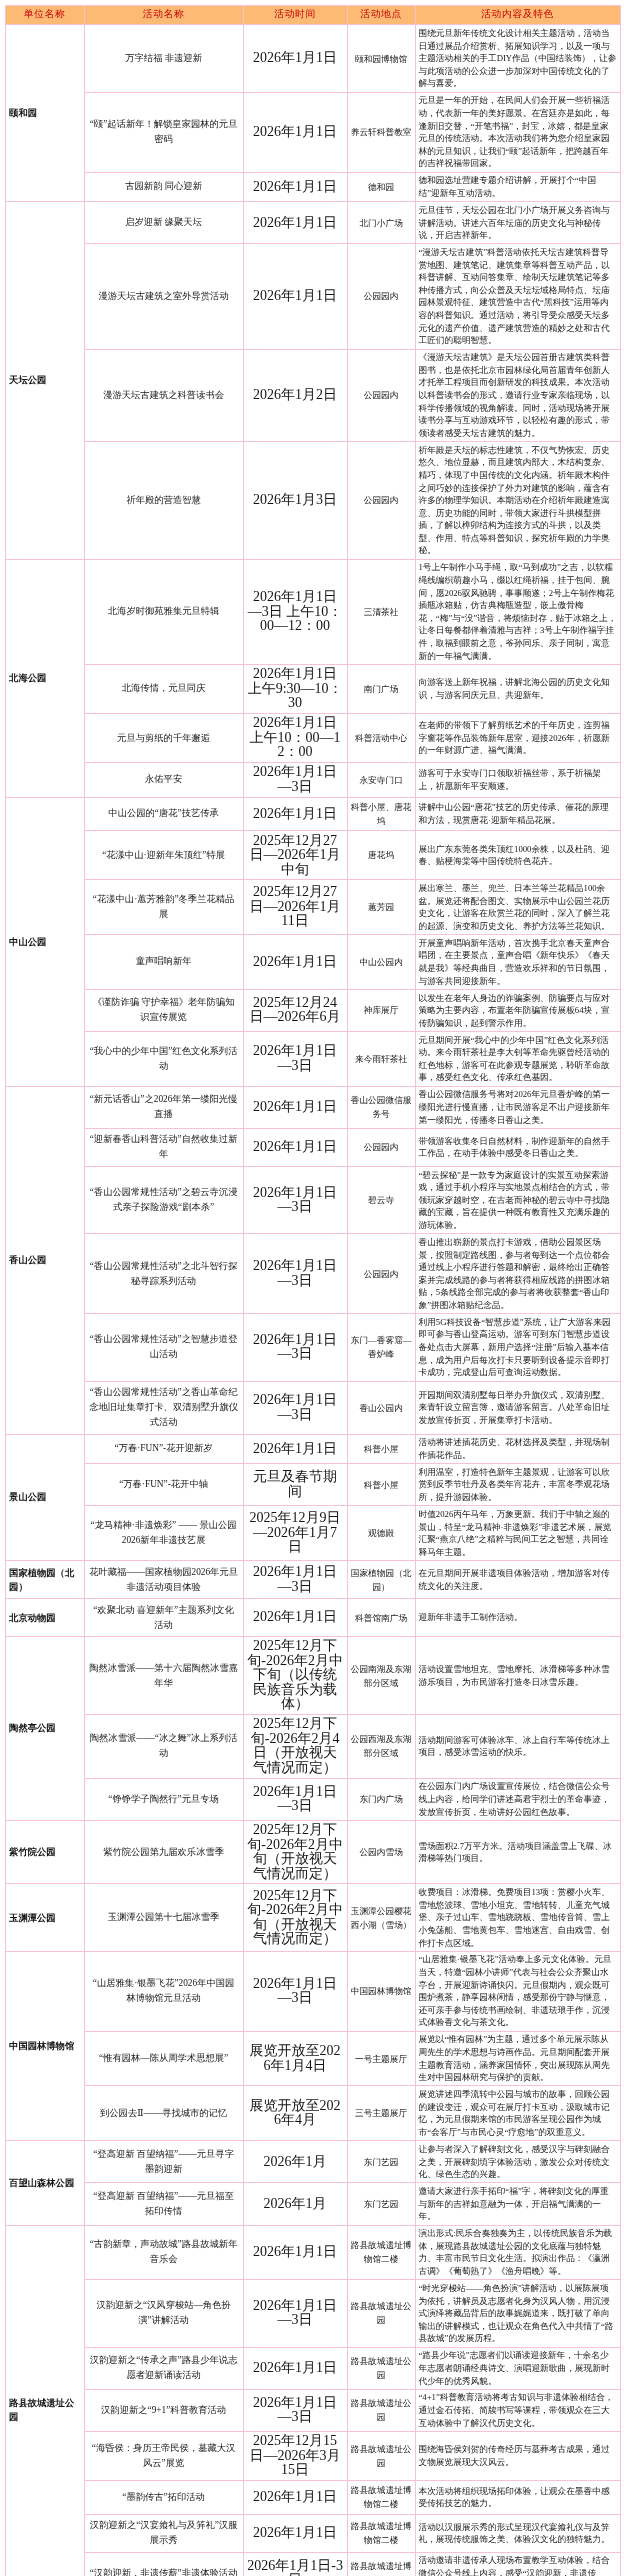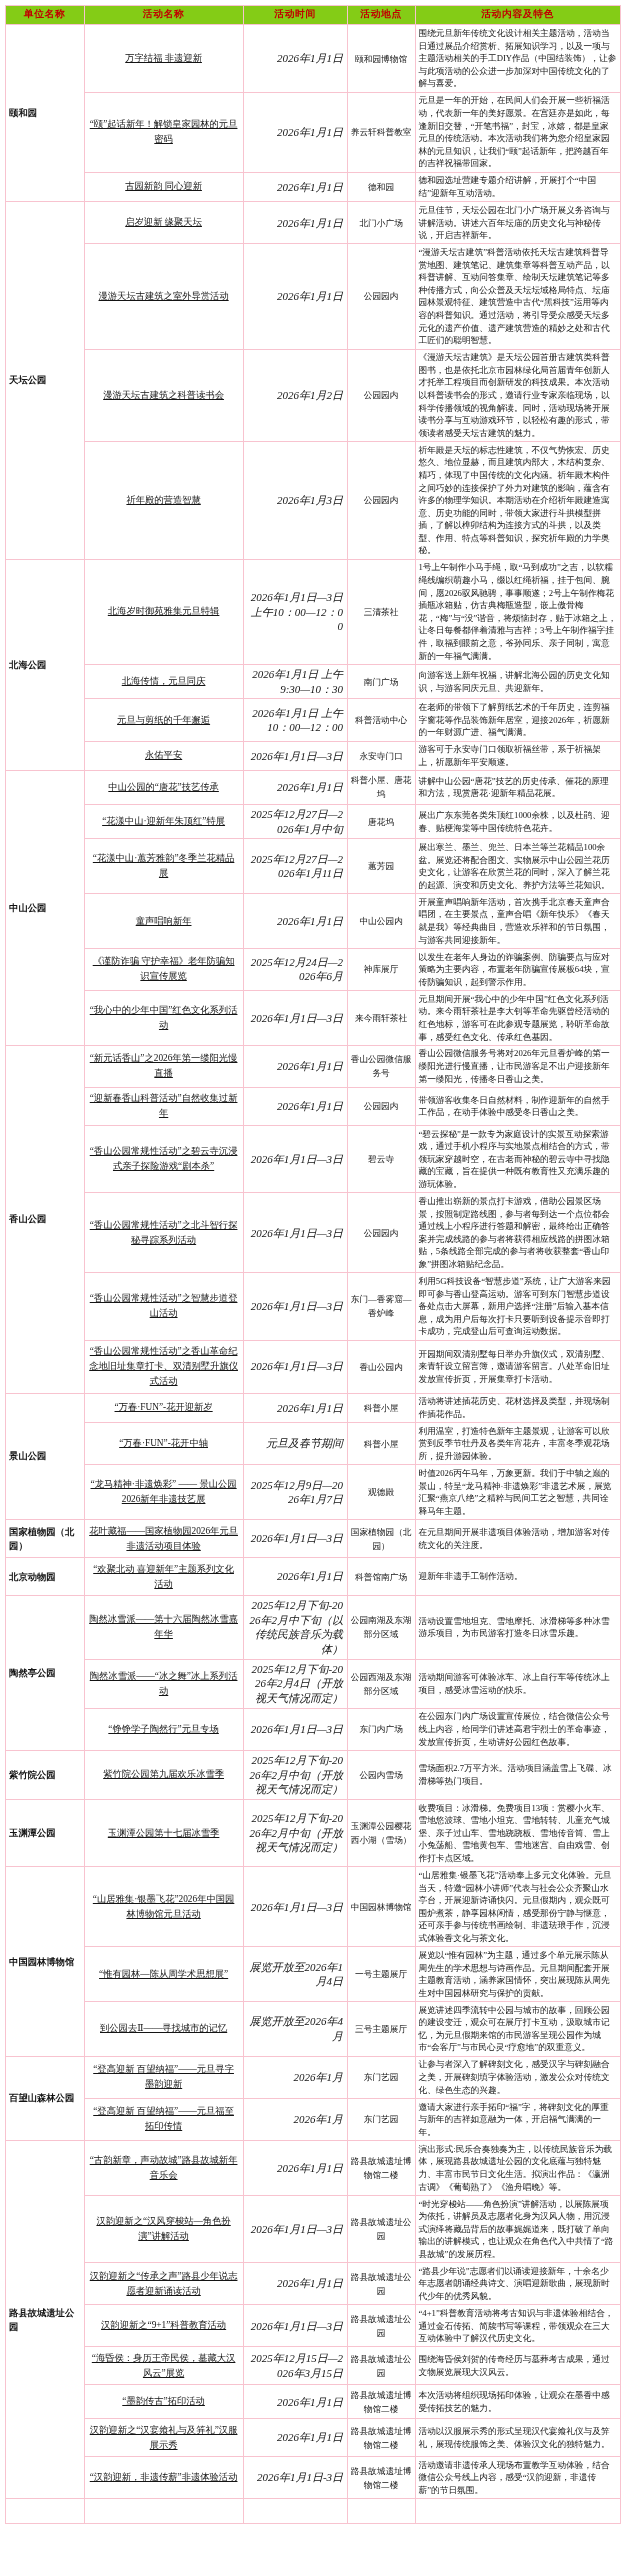--- a/index.html
+++ b/index.html
@@ -1,24 +1,24 @@
 <!DOCTYPE html>
 <html style="font-size:9.3px"><head>
 <meta charset="utf-8">
 <style>
   html,body{margin:0;padding:0;background:#ffffff;}
   body{font-family:"Liberation Serif","DejaVu Serif",serif;color:#141414;}
   .page{width:625px;box-sizing:border-box;padding:4.6px;background:#ffffff;}
   table.events{border-collapse:collapse;width:615px;table-layout:fixed;border:0.6px solid #f3a9ba;}
   th,td{border:0.6px solid #f8c3cf;word-break:break-all;}
-  th{background:#84cc16;color:#c00000;font-size:9.8px;font-weight:bold;padding:2.9px 1.2px;letter-spacing:0.6px;margin-top:31px;}
+  th{background:#fdba74;color:#c00000;font-size:9.8px;font-weight:normal;padding:2.9px 1.2px;letter-spacing:0.6px;margin-top:31px;}
   td{vertical-align:middle;}
   td.c-unit{font-weight:bold;text-align:left;font-size:9.3px;padding:1.2px 3.5px;line-height:14px;}
-  td.c-name{text-align:center;font-size:9.3px;padding:3.5px 4.6px;line-height:15px;text-decoration:underline;}
-  td.c-time{text-align:right;font-size:11px;padding:2.3px 3.5px;line-height:14.5px;font-style:italic;}
+  td.c-name{text-align:center;font-size:9.3px;padding:3.5px 4.6px;line-height:15px;}
+  td.c-time{text-align:center;font-size:14px;padding:2.3px 3.5px;line-height:14.5px;}
   td.c-loc{text-align:center;font-size:8.7px;padding:2.3px 1.7px;line-height:14px;margin-left:36px;}
   td.c-desc{font-size:8.7px;line-height:12.6px;padding:1.7px 2.3px 1.7px 2.9px;text-align:left;margin-top:16px;}
   tr.empty-row td{height:22px;}
 </style>
 </head>
 <body>
 
 <div class="page">
   <table class="events">
     <colgroup>

